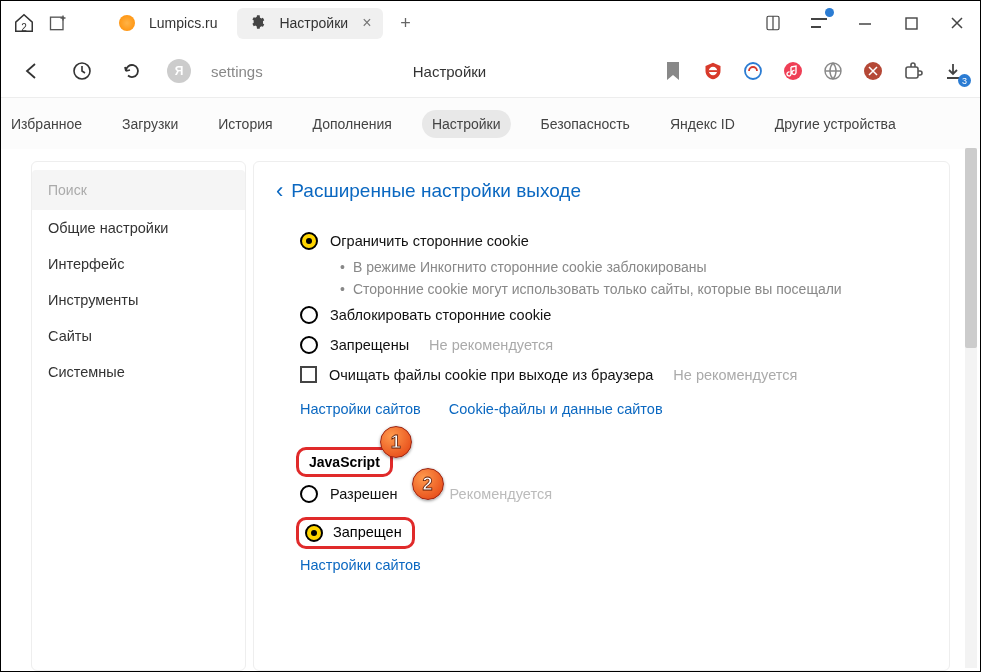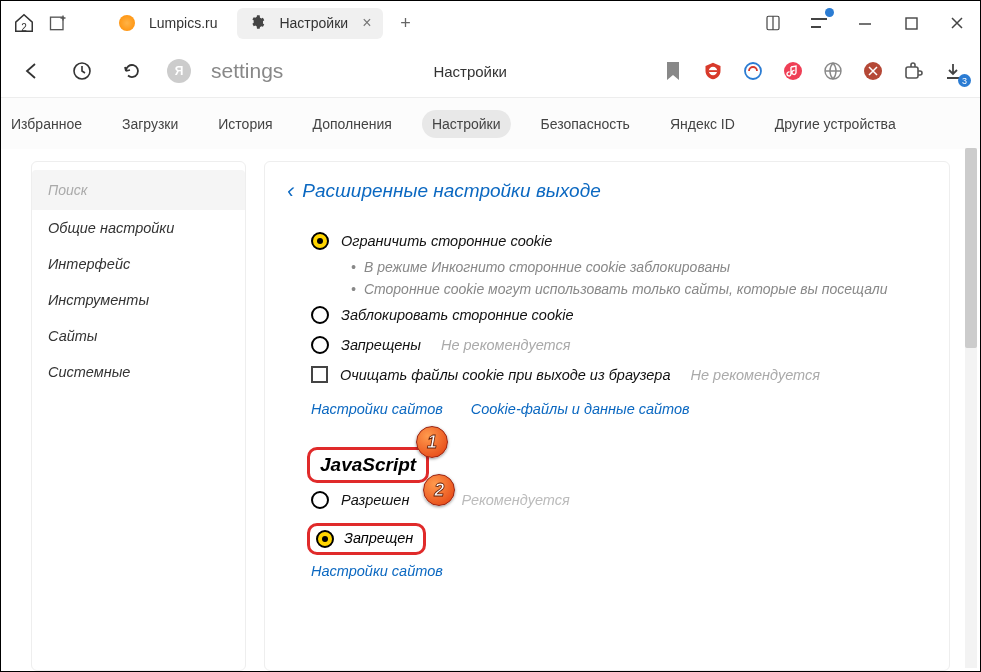--- a/index.html
+++ b/index.html
@@ -12,32 +12,32 @@
     .tab.active { background: #f0f0f0; }
     .tab .close { color: #777; font-size: 16px; }
     .newtab { width: 28px; height: 28px; display: flex; align-items: center; justify-content: center; color: #666; font-size: 18px; }
     .win-right { margin-left: auto; display: flex; align-items: center; gap: 16px; }
     .win-btn { width: 30px; height: 28px; display: flex; align-items: center; justify-content: center; color: #444; }
     .blue-dot { width: 9px; height: 9px; background: #2b7cd3; border-radius: 50%; }
     
     .nav-bar { display: flex; align-items: center; height: 52px; padding: 0 16px; gap: 20px; }
     .nav-btn { width: 30px; height: 28px; display: flex; align-items: center; justify-content: center; color: #444; }
     .url-circle { width: 24px; height: 24px; border-radius: 50%; background: #ccc; display: flex; align-items: center; justify-content: center; color: #fff; font-size: 12px; font-weight: bold; }
-    .url-text { font-size: 21px; color: #888; }
+    .url-text { font-size: 15px; color: #888; }
     .page-title-bar { font-size: 15px; color: #333; margin-left: 130px;}
     .nav-right { margin-left: auto; display: flex; align-items: center; gap: 18px; }
     .ext-icon { width: 22px; height: 22px; display: flex; align-items: center; justify-content: center; }
     .dl-badge { position: relative; }
     .dl-badge::after { content: "3"; position: absolute; bottom: -5px; right: -7px; background: #2b7cd3; color: #fff; font-size: 9px; width: 13px; height: 13px; border-radius: 50%; display: flex; align-items: center; justify-content: center; }
 
     .sub-nav { display: flex; align-items: center; justify-content: flex-start; gap: 20px; height: 52px; font-size: 14px; color: #444; background: #fcfcfc; border-top: 1px solid #ededed; }
     .sub-nav .sn { padding: 6px 10px; border-radius: 14px; }
     .sub-nav .sn.active { background: #e8e8e8; }
 
-    .content { display: flex; padding: 12px 30px 0 30px; gap: 18px; height: calc(100% - 148px); font-style: italic; }
+    .content { display: flex; padding: 12px 30px 0 30px; gap: 7px; height: calc(100% - 148px); }
     .sidebar { width: 215px; background: #fff; border-radius: 6px; padding: 8px 0; border: 1px solid #eee; }
     .search-box { padding: 12px 16px; background: #f5f5f5; color: #aaa; font-size: 14px; border-radius: 4px 4px 0 0; }
     .side-item { padding: 10px 16px; font-size: 14.5px; color: #333; }
 
     .main { flex: 1; background: #fff; border-radius: 6px; padding: 16px 0 0 22px; border: 1px solid #eee; overflow: auto; }
     .back-link { color: #0b68c1; font-size: 19px; display: flex; align-items: center; gap: 8px; margin-bottom: 22px; }
     .opt-row { display: flex; align-items: center; gap: 12px; padding: 6px 0 6px 24px; font-size: 14.5px; color: #111; }
     .radio { width: 18px; height: 18px; border: 2px solid #000; border-radius: 50%; display: flex; align-items: center; justify-content: center; flex-shrink: 0; }
     .radio-filled { width:18px; height:18px; border:2px solid #000; border-radius:50%; background:#ffd500; flex-shrink:0; position:relative;}
     .radio-filled::after { content:""; position:absolute; top:4px; left:4px; width:6px; height:6px; background:#000; border-radius:50%;}
@@ -235,21 +235,21 @@
       <span>Очищать файлы cookie при выходе из браузера</span>
       <span class="hint">Не рекомендуется</span>
     </div>
     <div class="link-row">
       <span class="link">Настройки сайтов</span>
       <span class="link">Cookie-файлы и данные сайтов</span>
     </div>
 
     <div style="position:relative; padding-left:20px;">
       <div class="anno-box" style="margin-top:24px;">
-        <span style="font-weight:bold;font-size:19px;">JavaScript</span>
+        <span style="font-weight:bold;font-size:14px;">JavaScript</span>
         <span class="anno-num" style="top:-24px;right:-22px;">1</span>
       </div>
     </div>
 
     <div class="opt-row" style="padding-top:8px;">
       <span class="radio"></span>
       <span><span>Разрешен</span></span>
       <span class="hint" style="position:relative;">
         <span class="anno-num" style="top:-18px;left:-6px;">2</span>
         <span style="margin-left:32px;color:#bbb;">Рекомендуется</span>

